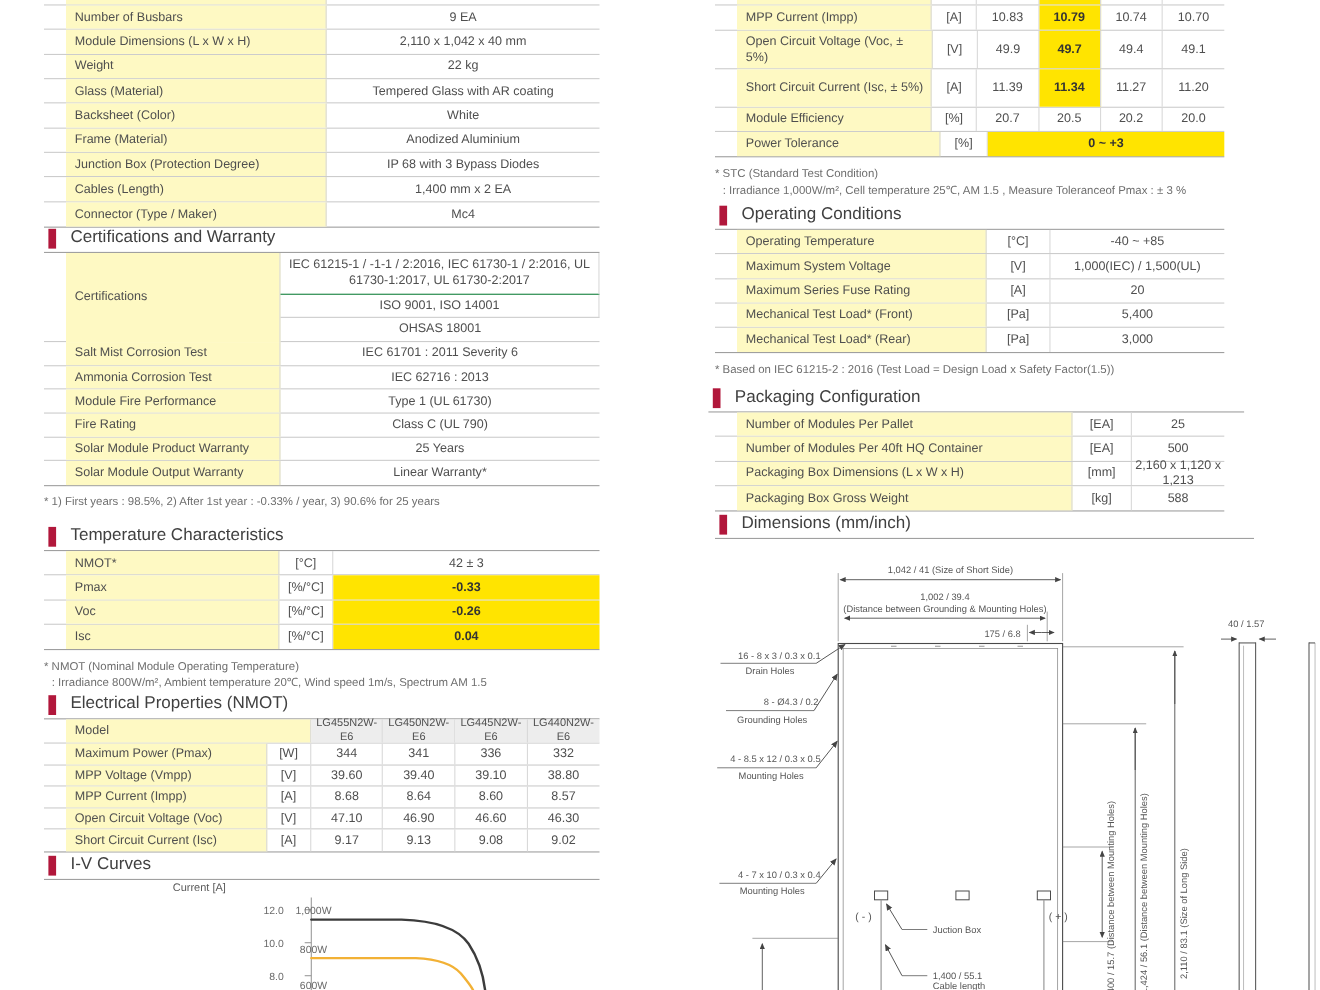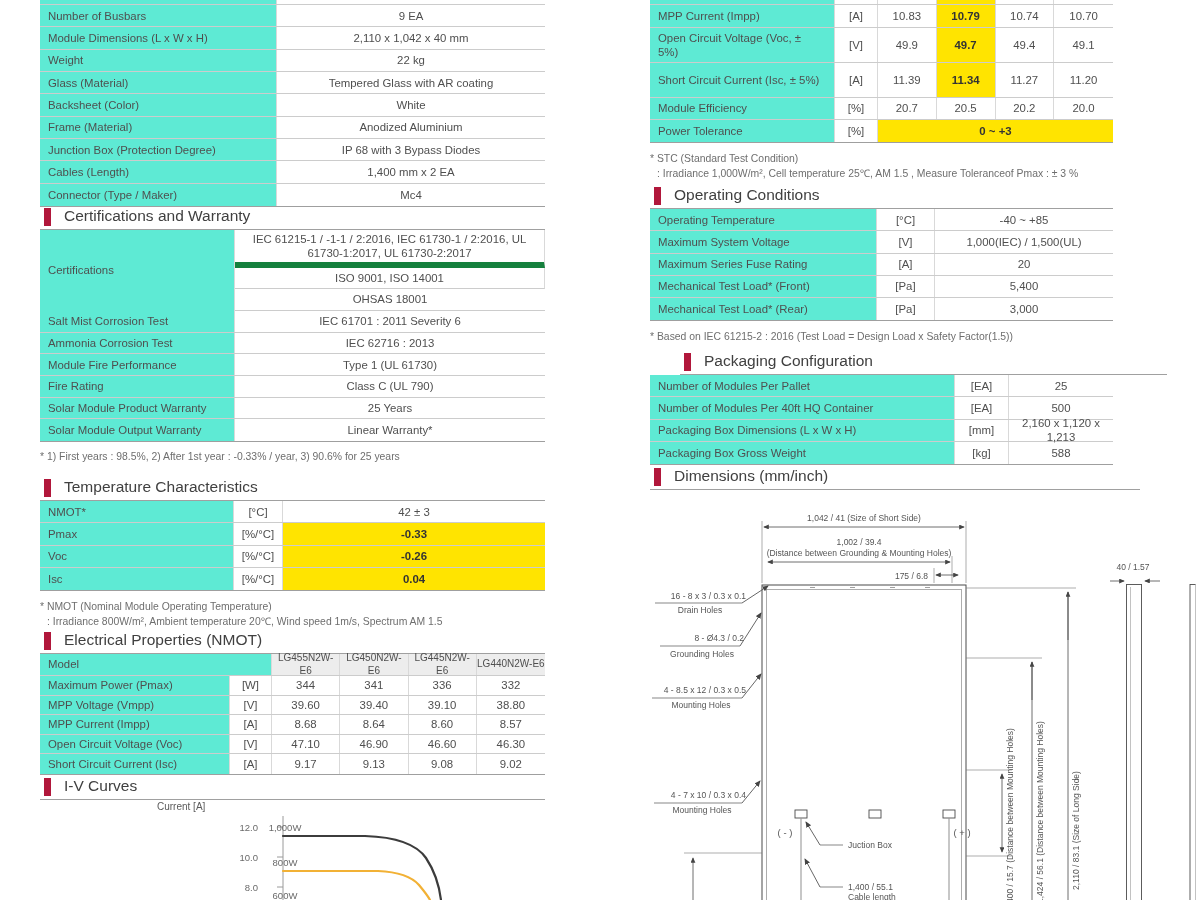--- a/index.html
+++ b/index.html
@@ -5,21 +5,21 @@
   html,body{margin:0;padding:0;width:1200px;height:900px;overflow:hidden;background:#fff;
     font-family:"Liberation Sans",sans-serif;color:#4f4f4f;}
   .abs{position:absolute;}
   
   .tbl{position:absolute;border-bottom:1.5px solid #9f9f9f;box-sizing:border-box;}
   .t-row{display:flex;border-bottom:1px solid #cccccc;box-sizing:border-box;}
   .t-row:last-child{border-bottom:none;}
   .c{display:flex;align-items:center;justify-content:center;box-sizing:border-box;
      border-right:1px solid #d9d9d9;font-size:11.4px;color:#4f4f4f;text-align:center;line-height:1.25;}
   .c:last-child{border-right:none;}
-  .lb{justify-content:flex-start;padding-left:8px;background:#5eead4;text-align:left;}
+  .lb{justify-content:flex-start;padding-left:8px;background:#fef9c3;text-align:left;margin-left:20px;}
   .yl{background:#ffe400;font-weight:bold;color:#333;}
   .mh{background:#ededed;font-size:10px;}
   .h5{height:5px;} .h22{height:22.33px;} .h216{height:21.6px;} .h38{height:38px;}
   .h23{height:23px;} .h35{height:35px;} .h2{height:22px;justify-content:space-between;} .h196{height:19.6px;} .h223{height:22.3px;}
   
   .gt .lb{width:237px;} .gt .vl{flex:1;}
   .ct .lb{width:195px;} .ct .vl{flex:1;}
   .tt .lb{width:194px;} .tt .un{width:49px;} .tt .vl{flex:1;}
   .nt .lb{width:190px;} .nt .un{width:42px;} .nt .v4{width:68.25px;}
   .st .lb{width:185px;} .st .un{width:43px;} .st .v4{width:58.75px;}
@@ -81,21 +81,21 @@
 </div>
 
 <div class="sec" style="left:40px;top:206px;width:505px;">
   <span class="bar"></span>
   <span class="t">Certifications and Warranty</span>
 </div>
 <div class="tbl ct" style="left:40px;top:230px;width:505px;">
   <div class="t-row" style="height:81.2px;">
     <div class="c lb" style="height:81.2px;">Certifications</div>
     <div style="flex:1;display:flex;flex-direction:column;">
-      <div class="c h38" style="border-bottom:6px solid #15803d;padding:0 6px;">IEC 61215-1 / -1-1 / 2:2016, IEC 61730-1 / 2:2016, UL 61730-1:2017, UL 61730-2:2017</div>
+      <div class="c h38" style="border-bottom:1px solid #15803d;padding:0 6px;">IEC 61215-1 / -1-1 / 2:2016, IEC 61730-1 / 2:2016, UL 61730-1:2017, UL 61730-2:2017</div>
       <div class="c h216" style="border-bottom:1px solid #ccc;">ISO 9001, ISO 14001</div>
       <div class="c h216">OHSAS 18001</div>
     </div>
   </div>
   <div class="t-row h216">
       <div class="c lb">Salt Mist Corrosion Test</div>
       <div class="c vl">IEC 61701 : 2011 Severity 6</div>
     </div>
   <div class="t-row h216">
       <div class="c lb">Ammonia Corrosion Test</div>
@@ -311,21 +311,21 @@
       <div class="c vl">5,400</div>
     </div>
   <div class="t-row h223">
       <div class="c lb">Mechanical Test Load* (Rear)</div>
       <div class="c un">[Pa]</div>
       <div class="c vl">3,000</div>
     </div>
 </div>
 <div class="note" style="left:650px;top:329px;">* Based on IEC 61215-2 : 2016 (Test Load = Design Load x Safety Factor(1.5))</div>
 
-<div class="sec" style="left:680px;top:351px;width:487px;">
+<div class="sec" style="left:644px;top:351px;width:487px;">
   <span class="bar"></span>
   <span class="t">Packaging Configuration</span>
 </div>
 <div class="tbl pk" style="left:650px;top:375px;width:463px;">
   <div class="t-row h223">
       <div class="c lb">Number of Modules Per Pallet</div>
       <div class="c un">[EA]</div>
       <div class="c vl">25</div>
     </div>
   <div class="t-row h223">

